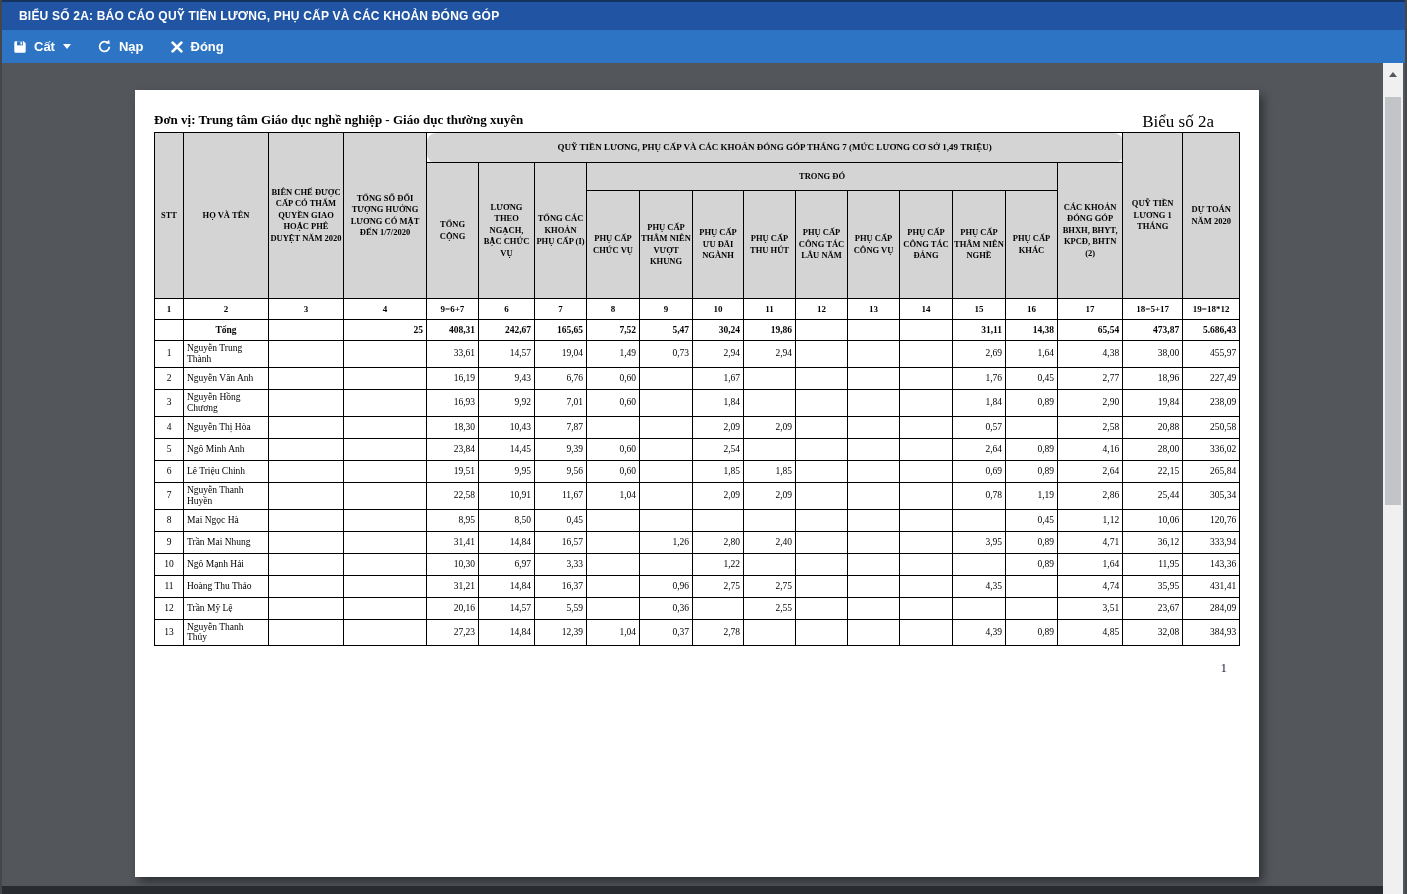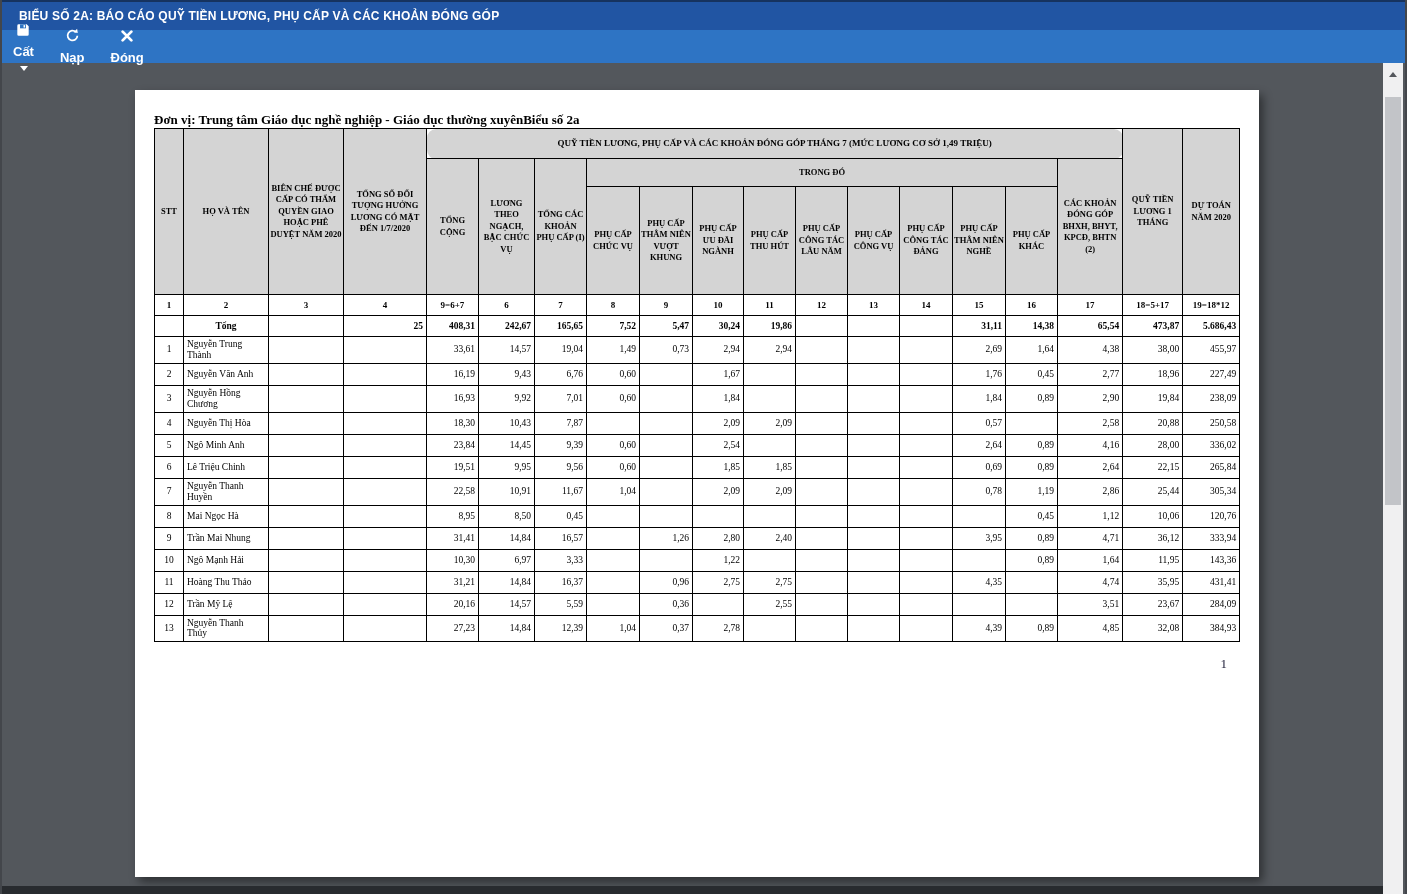--- a/index.html
+++ b/index.html
@@ -11,35 +11,35 @@
 
   
   .titlebar { height:30px; background:#2155a3; border-top:2px solid #16335f;
     display:flex; align-items:center; padding-left:17px; }
   .titlebar span { color:#fff; font-size:12px; font-weight:bold; letter-spacing:.2px; }
 
   .toolbar { height:33px; background:#2e74c4; display:flex; align-items:center;
     padding-left:11px; gap:26px; }
   .tb-btn { display:flex; align-items:center; gap:7px; background:none; border:none;
     color:#fff; font-size:13px; font-weight:bold; cursor:pointer;
-    font-family:"Liberation Sans","DejaVu Sans",sans-serif;flex-direction:column; }
+    font-family:"Liberation Sans","DejaVu Sans",sans-serif; }
   .tb-btn svg { display:block; }
   .caret { width:0; height:0; border-left:4px solid transparent; border-right:4px solid transparent;
     border-top:5px solid #fff; display:inline-block; margin-left:1px; }
 
   
   .viewer { position:absolute; top:63px; left:0; right:0; bottom:0; }
   .page { position:absolute; left:133px; top:27px; width:1124px; height:787px;
     background:#fff; box-shadow:4px 5px 9px rgba(0,0,0,.45);
     padding:22px 20px 0 19px; color:#000;
     font-family:"Liberation Serif","DejaVu Serif",serif; }
 
-  .page-head { display:flex; align-items:flex-start; }
+  .page-head { display:flex; justify-content:space-between; align-items:flex-start; }
   .unit-line { font-size:13px; font-weight:bold; }
-  .form-code { font-size:13px; font-weight:bold; margin-right:80px; }
+  .form-code { font-size:17px; font-weight:normal; margin-right:25px; }
 
   .report-title { text-align:center; font-size:14.5px; font-weight:bold; margin-top:52px; }
 
   .currency-note { text-align:right; font-size:12.5px; font-weight:bold; font-style:italic;
     margin-top:46px; margin-bottom:3px; }
 
   
   table { border-collapse:collapse; width:1085px; table-layout:fixed; }
   th, td { border:1px solid #000; overflow:hidden; }
   th { background:#d4d4d4; font-size:8.5px; font-weight:bold; text-align:center;

